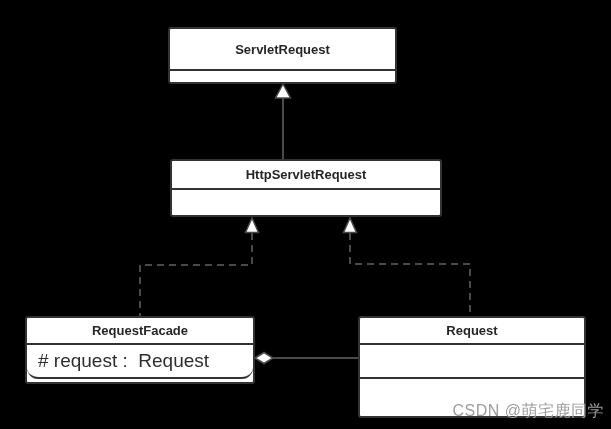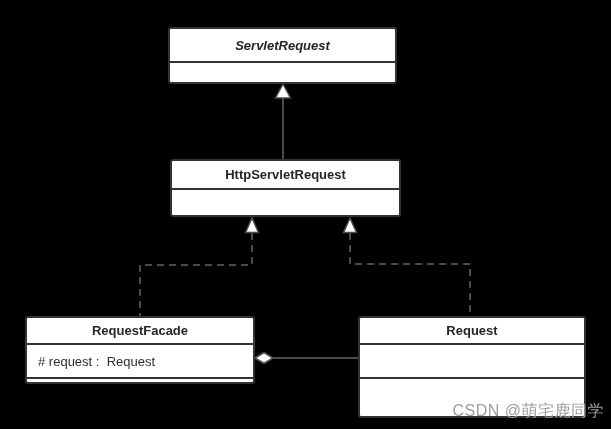--- a/index.html
+++ b/index.html
@@ -30,28 +30,29 @@
     font-size: 13px;
     color: #262626;
     text-align: center;
     display: flex;
     align-items: center;
     justify-content: center;
     border-bottom: 2px solid #333333;
     box-sizing: border-box;
   }
   .uml-attr {
-    font-size: 13px;
+    font-size: 19px;
     color: #2e2e2e;
     display: flex;
     align-items: center;
     padding-left: 11px;
     border-bottom: 2px solid #333333;
     box-sizing: border-box;
     white-space: pre;
+    border-radius: 11px;
   }
   .uml-empty {
     flex: 1;
   }
   #connector-layer {
     position: absolute;
     left: 0; top: 0;
     width: 611px; height: 429px;
     z-index: 1;
   }
@@ -59,22 +60,22 @@
     position: absolute;
     right: 7px;
     top: 401px;
     font-size: 16px;
     color: #9c9c9c;
     z-index: 5;
     letter-spacing: 0.5px;
   }
   
   #box-servletrequest   { left: 168px; top: 27px;  width: 229px; height: 57px; }
-  #box-servletrequest .uml-title   { height: 34px; font-style: italic; }
-  #box-httpservletrequest { left: 170px; top: 159px; width: 231px; height: 58px; }
+  #box-servletrequest .uml-title   { height: 42px; }
+  #box-httpservletrequest { left: 170px; top: 159px; width: 272px; height: 58px; }
   #box-httpservletrequest .uml-title { height: 29px; }
   #box-requestfacade    { left: 25px;  top: 316px; width: 230px; height: 68px; }
   #box-requestfacade .uml-title    { height: 27px; }
   #box-requestfacade .uml-attr     { height: 34px; }
   #box-request          { left: 358px; top: 316px; width: 228px; height: 102px; }
   #box-request .uml-title          { height: 27px; }
   #box-request .uml-mid            { height: 34px; border-bottom: 2px solid #333333; box-sizing: border-box; }
 </style>
 </head>
 <body>

